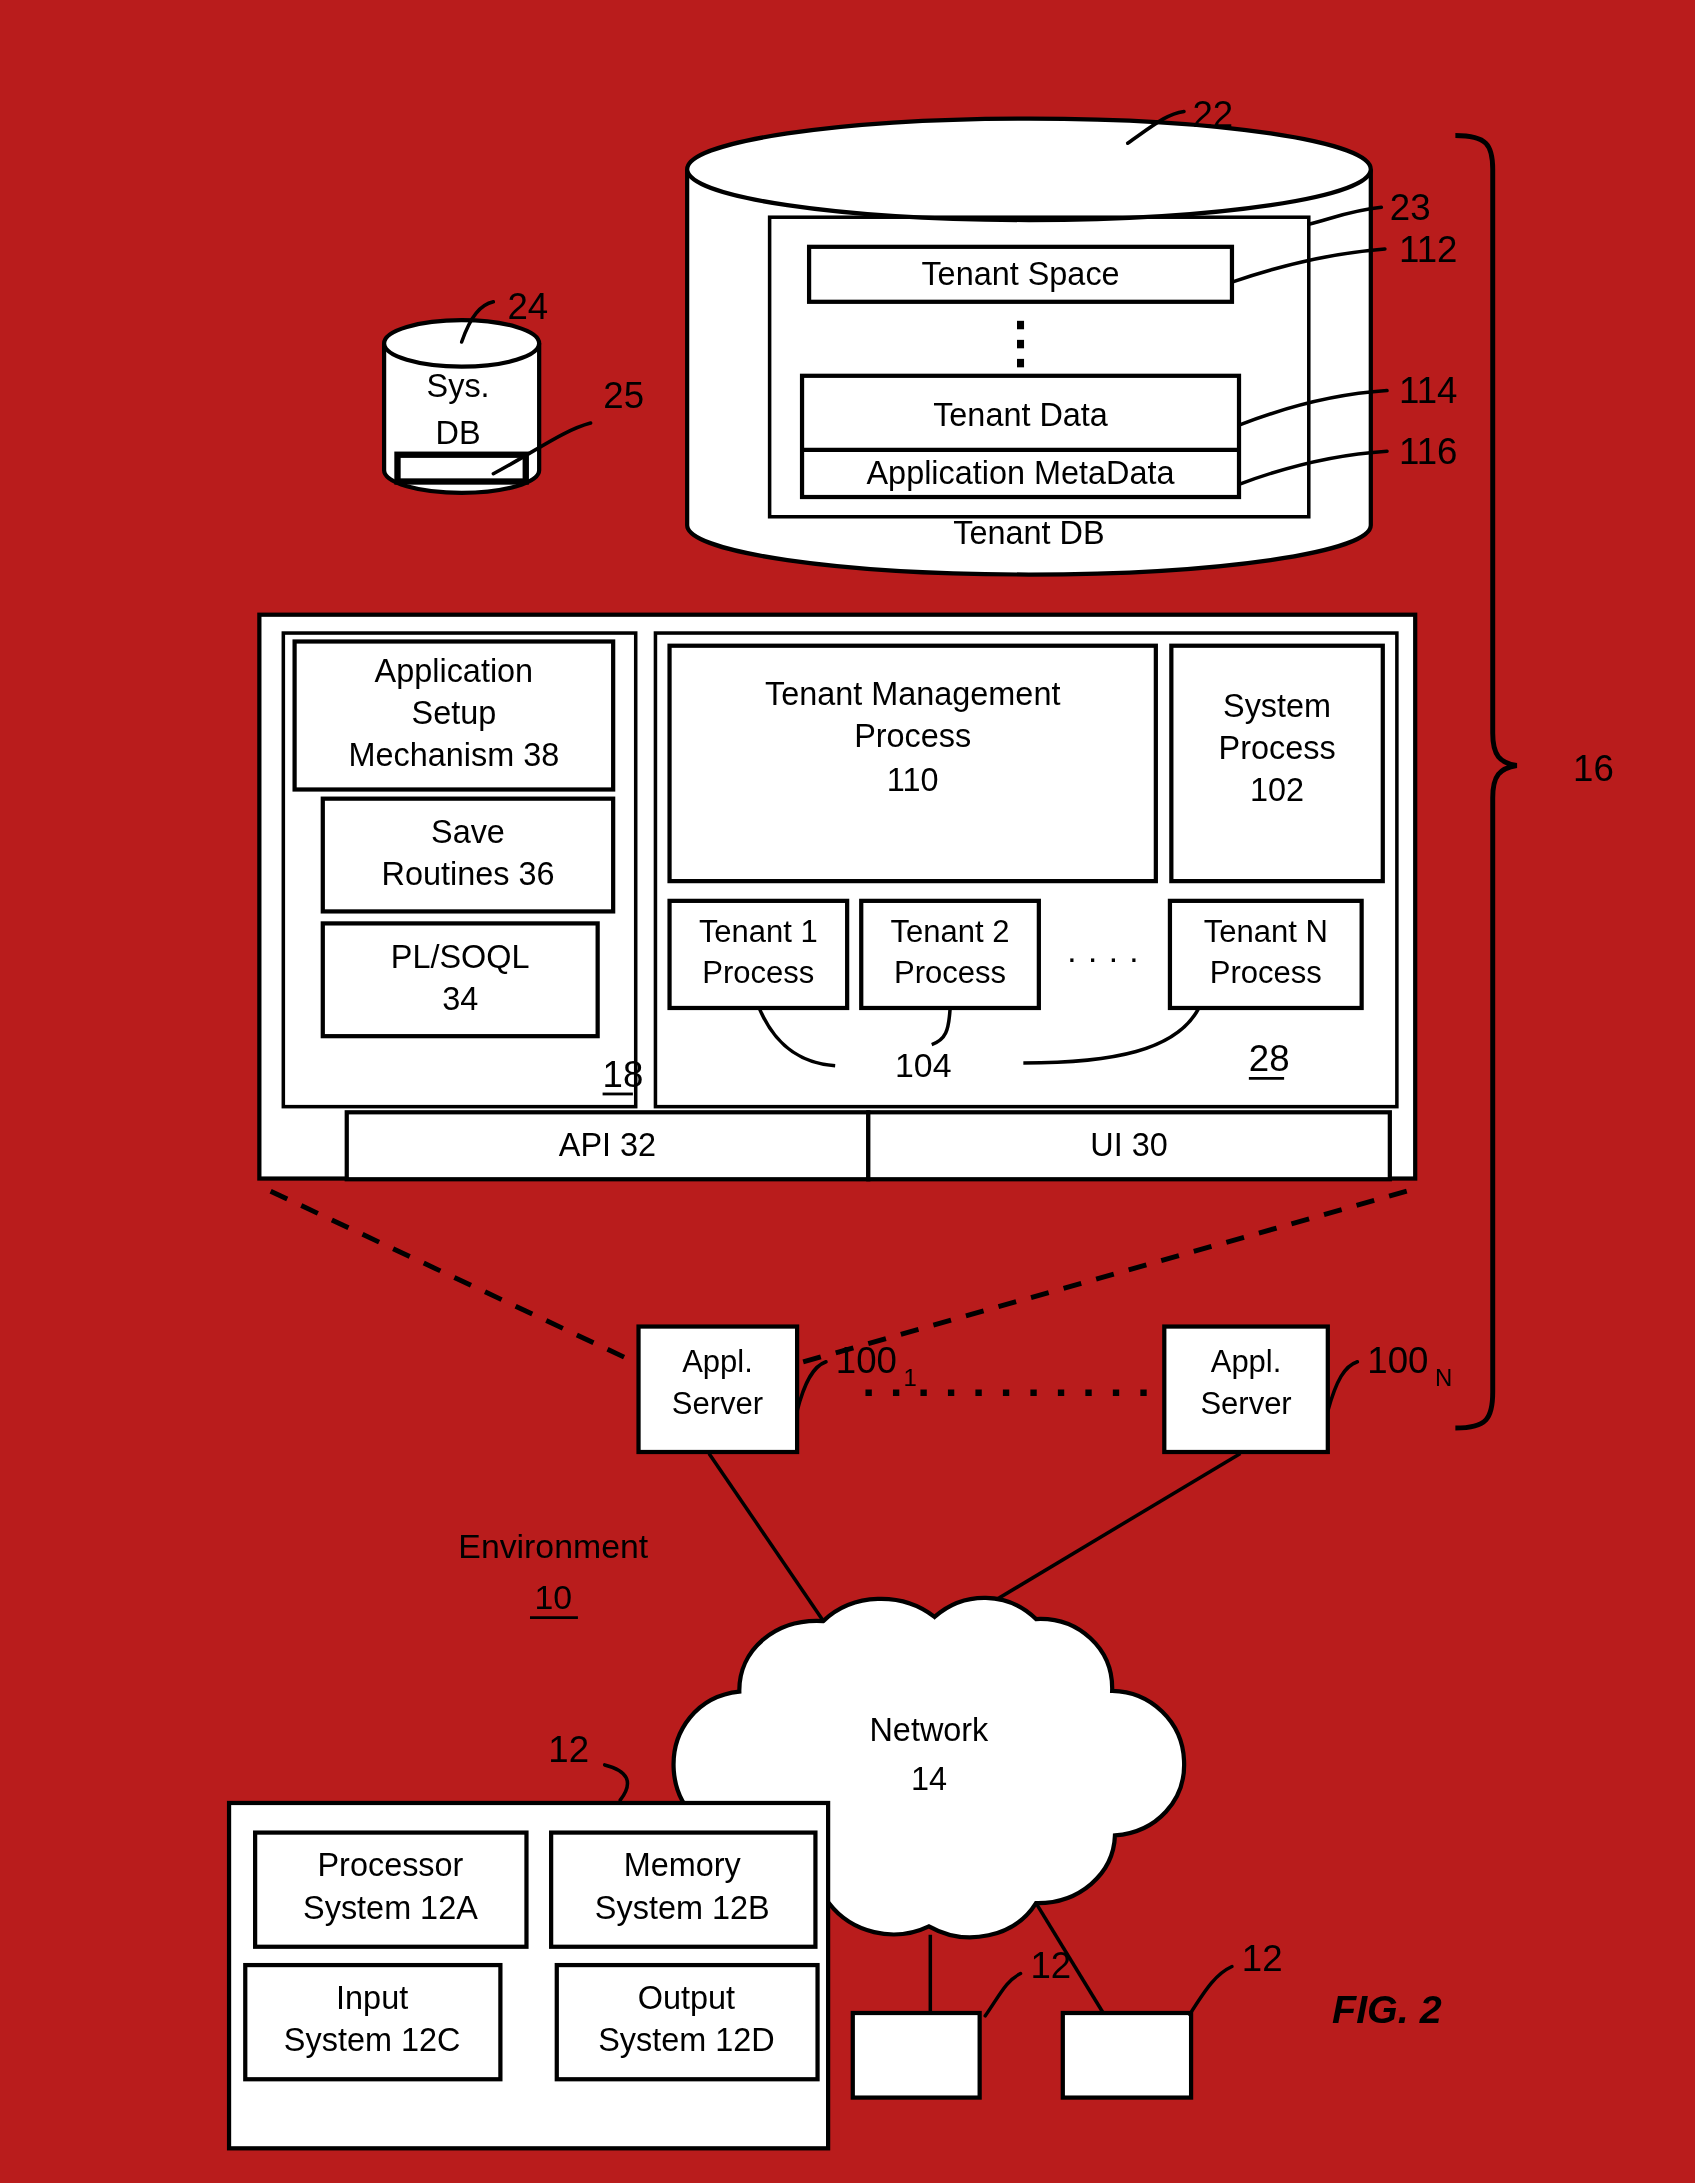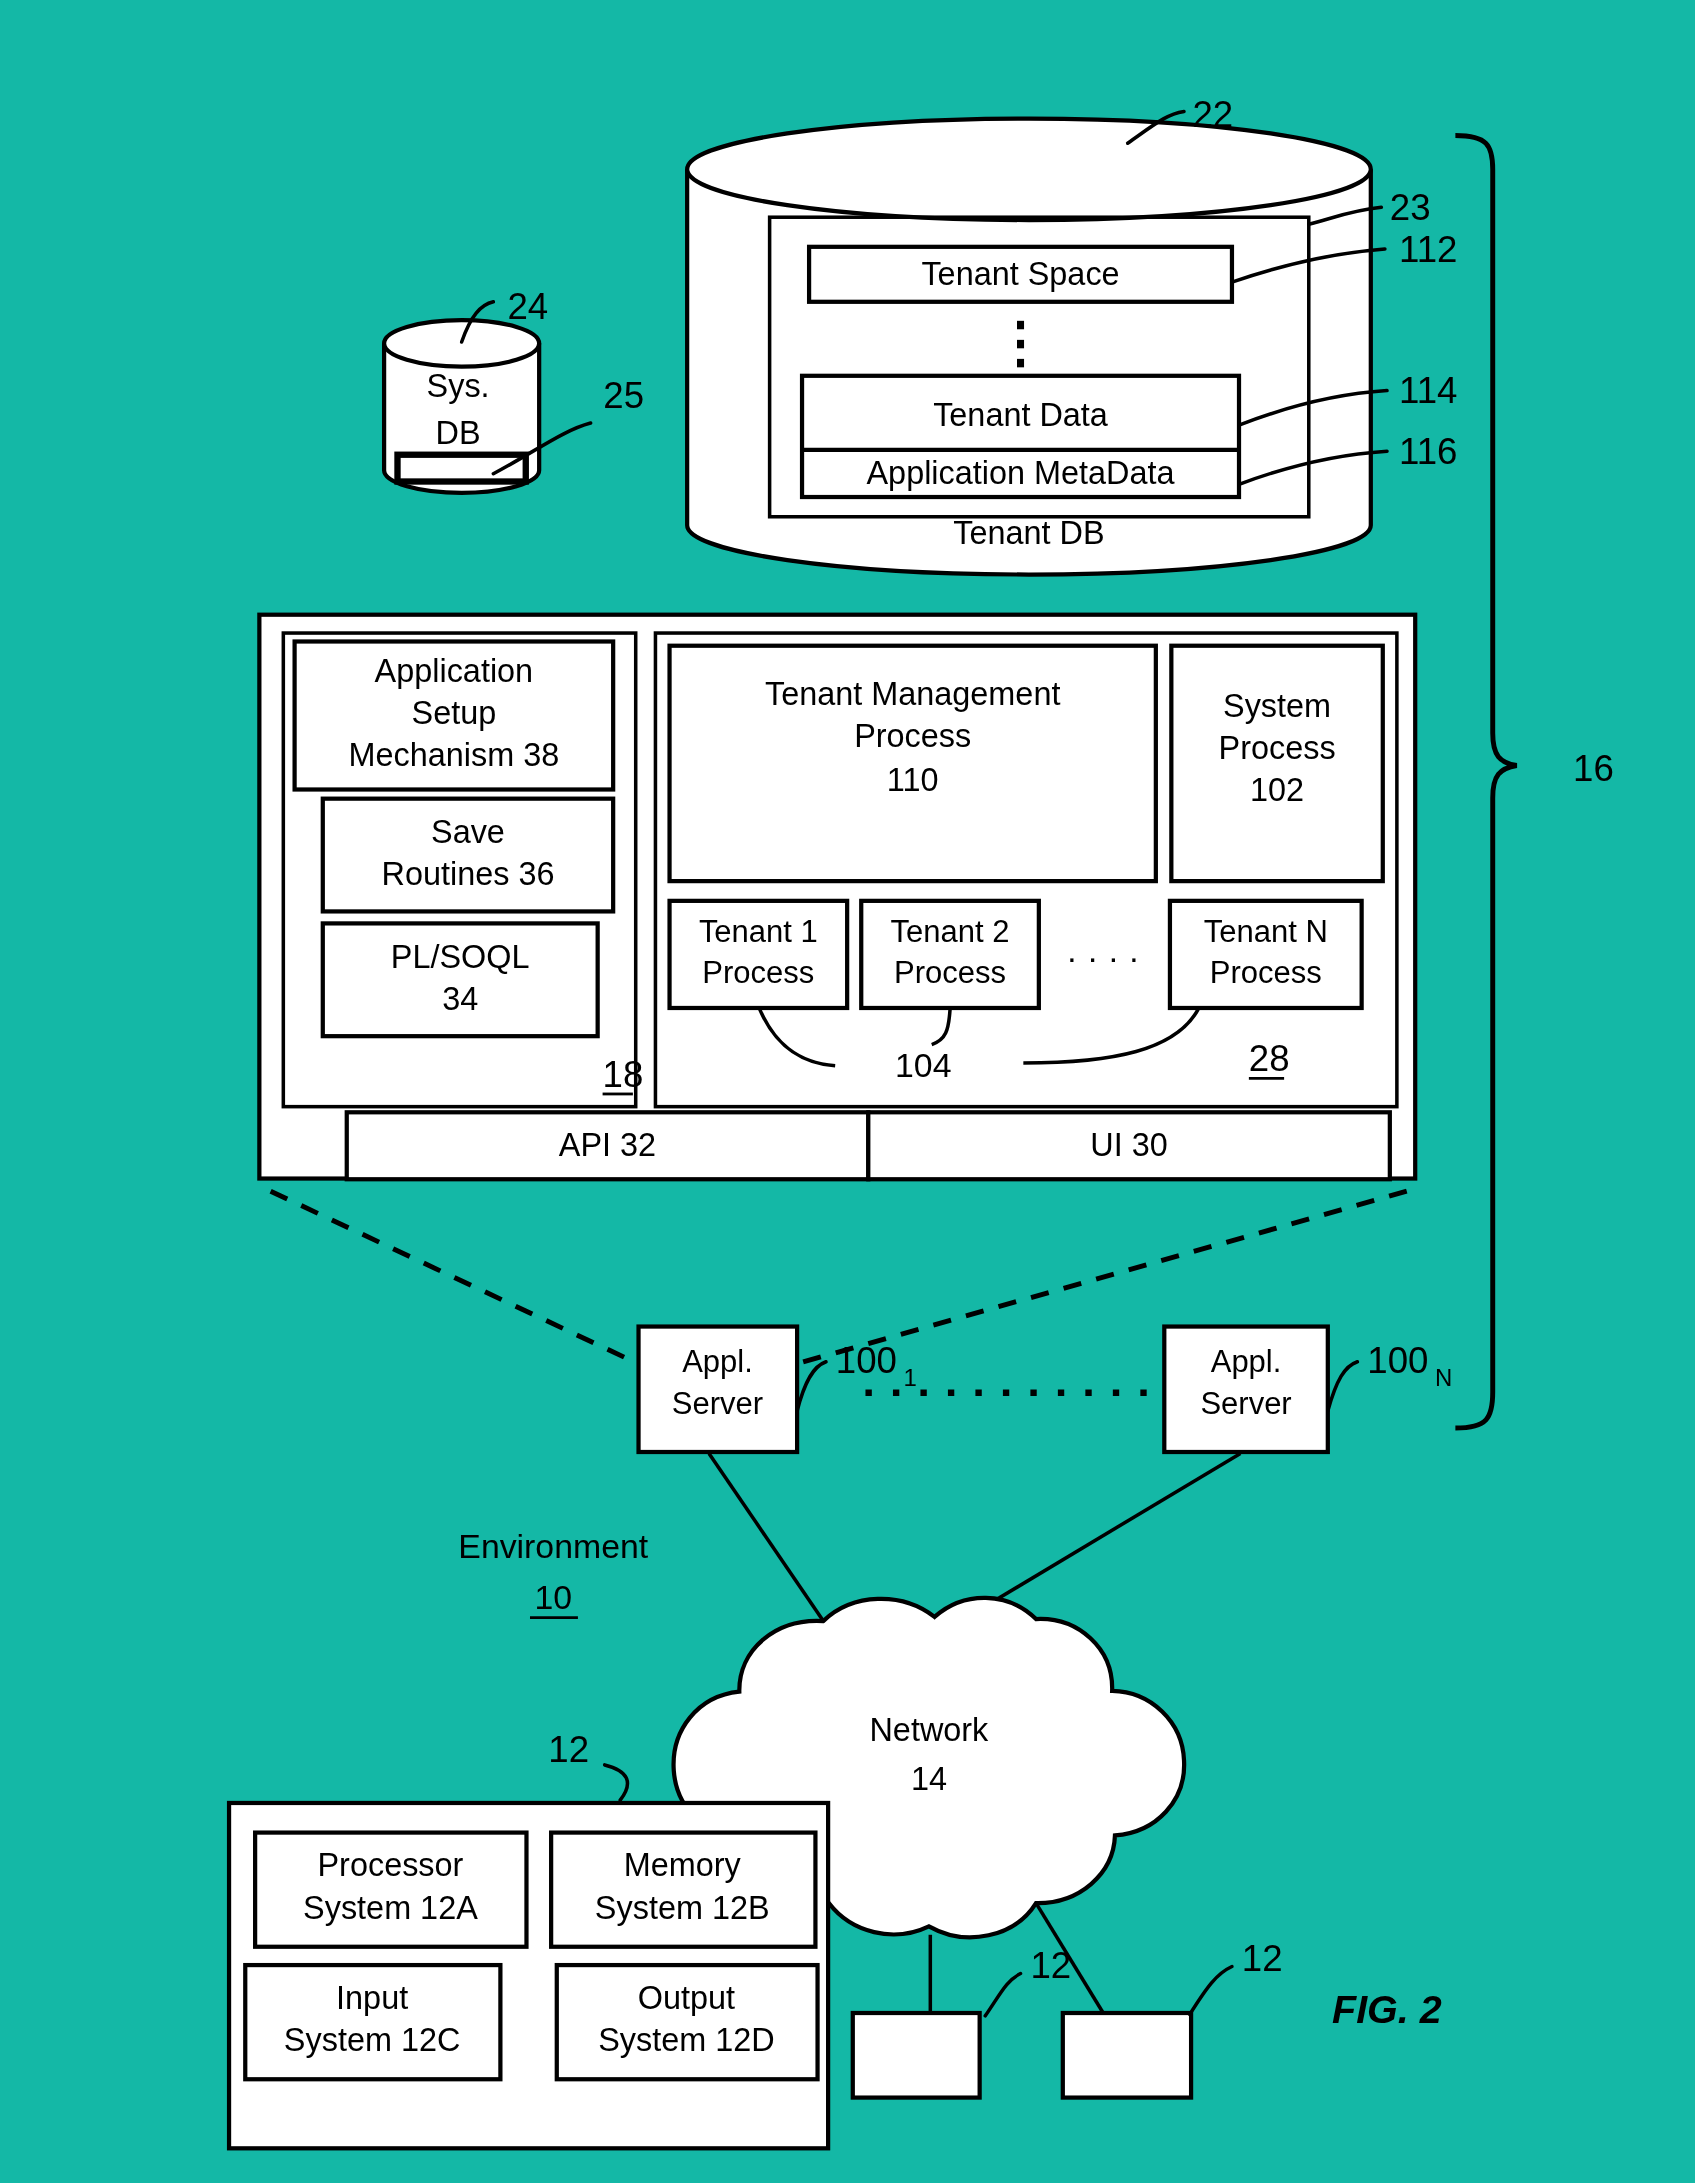--- a/index.html
+++ b/index.html
@@ -4,21 +4,21 @@
 <style>
   html, body {
     margin: 0;
     padding: 0;
     background: #ffffff;
   }
   #figure-root {
     position: relative;
     width: 1695px;
     height: 2183px;
-    background: #14b8a6;
+    background: #b91c1c;
     font-family: "Liberation Sans", sans-serif;
     text-decoration: underline;
   }
   svg#figure-canvas {
     position: absolute;
     top: 0;
     left: 0;
     width: 1695px;
     height: 2183px;
   }

